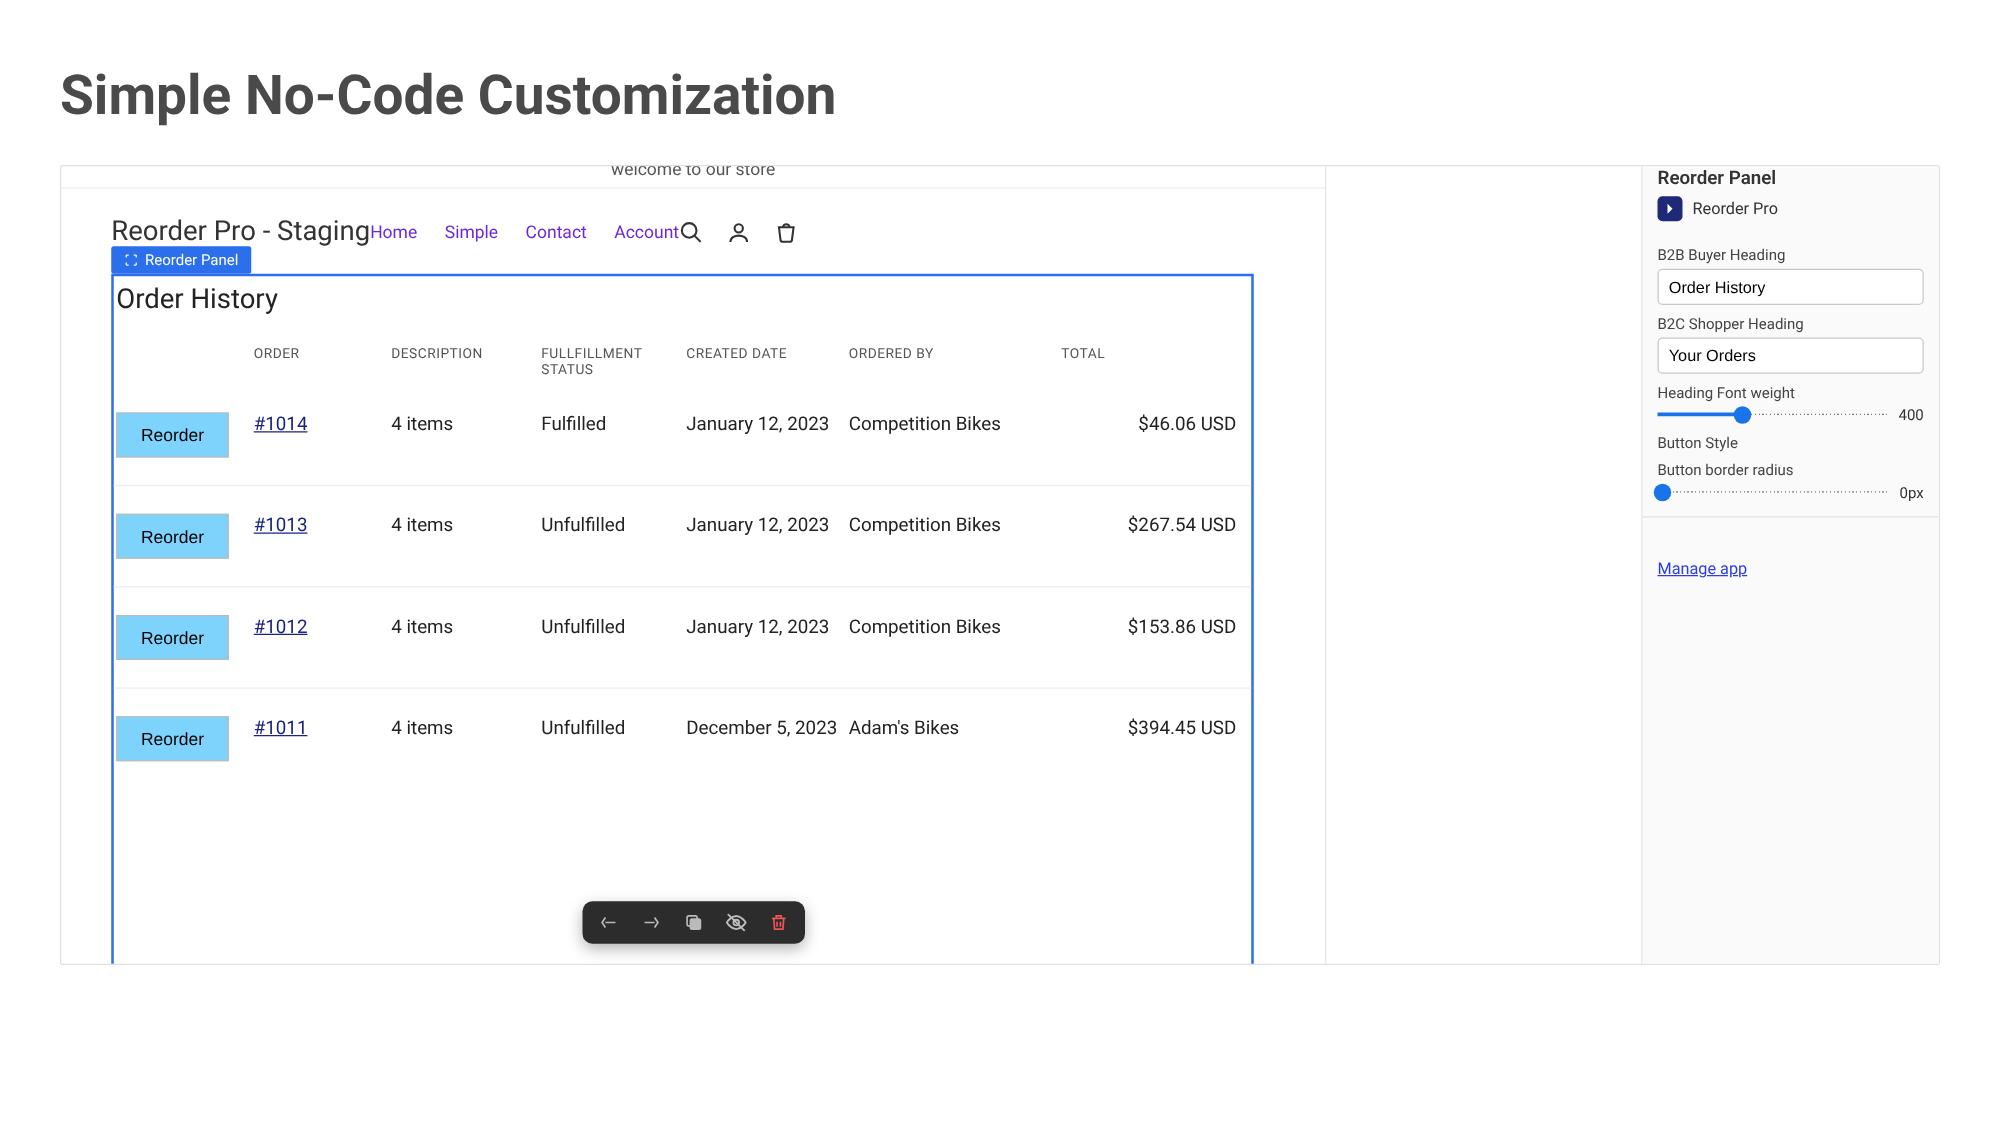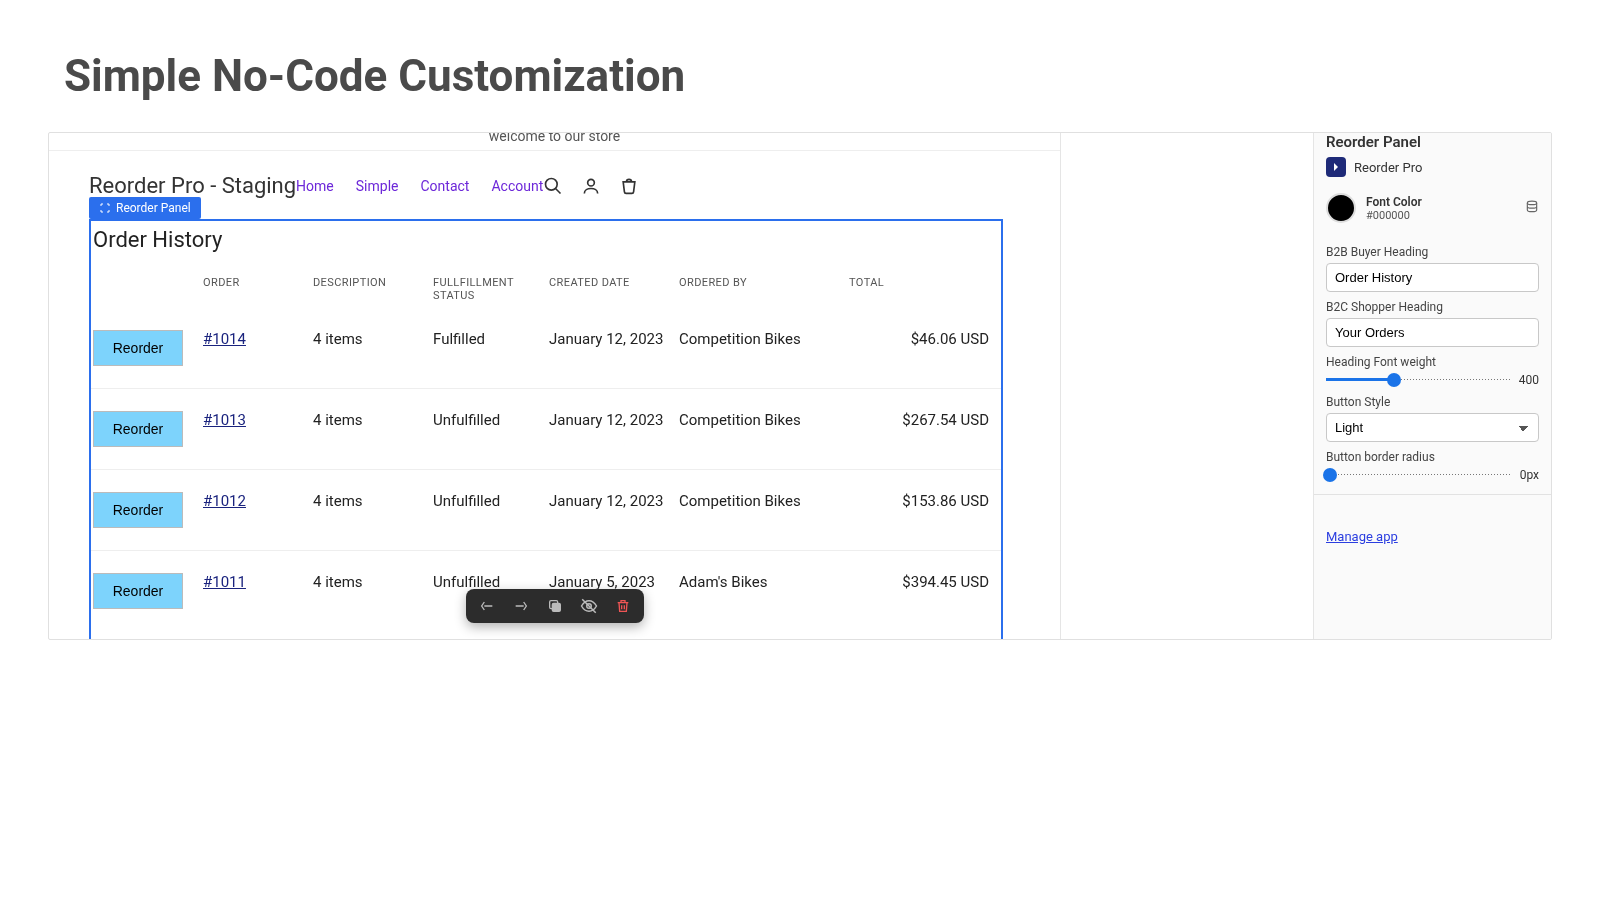--- a/index.html
+++ b/index.html
@@ -1,18 +1,18 @@
 <!DOCTYPE html>
 <html><head>
 <meta charset="utf-8">
 <style>
   * { box-sizing: border-box; margin: 0; padding: 0; }
   body { font-family: -apple-system, BlinkMacSystemFont, "Segoe UI", Roboto, sans-serif; background: #fff; width: 1600px; height: 900px; overflow: hidden; }
-  .page-title { font-size: 44px; font-weight: 700; color: #4a4a4a; padding: 50px 0 30px 48px; margin-left: 16px; }
-  .screenshot-wrap { margin: 0 48px; border: 1px solid #e0e0e0; border-radius: 2px; position: relative; height: 508px; overflow: hidden; background: #fff; }
+  .page-title { font-size: 44px; font-weight: 700; color: #4a4a4a; padding: 50px 0 30px 48px; }
+  .screenshot-wrap { margin: 0 48px; border: 1px solid #e0e0e0; border-radius: 2px; position: relative; height: 640px; overflow: hidden; background: #fff; }
   .preview { position: absolute; left: 0; top: 0; width: 1012px; height: 100%; border-right: 1px solid #e5e5e5; }
   .welcome-bar { text-align: center; font-size: 14px; color: #555; height: 18px; line-height: 6px; border-bottom: 1px solid #eee;}
   .store-header { display: flex; align-items: center; justify-content: flex-start; padding: 22px 40px 22px 40px; }
   .store-title { font-size: 22px; color: #333; }
   .nav { display: flex; gap: 22px; }
   .nav span { font-size: 14px; color: #6d28d9; }
   .header-icons { display: flex; gap: 18px; align-items: center; }
   .icon { width: 20px; height: 20px; display: inline-flex; align-items: center; justify-content: center; color: #333; }
   .selection-box { position: absolute; left: 40px; top: 86px; width: 914px; height: 580px; border: 2px solid #2b6fed; }
   .selection-tag { position: absolute; left: 40px; top: 86px; background: #2b6fed; color: #fff; font-size: 12px; padding: 4px 10px; display: flex; align-items: center; gap: 5px; transform: translateY(-100%); border-radius: 2px;}
@@ -142,21 +142,21 @@
           <div>Unfulfilled</div>
           <div>January 12, 2023</div>
           <div>Competition Bikes</div>
           <div class="td-total">$153.86 USD</div>
         </div>
         <div class="tr">
           <div><button class="reorder-btn">Reorder</button></div>
           <div><a class="order-link">#1011</a></div>
           <div>4 items</div>
           <div>Unfulfilled</div>
-          <div>January 5, 2023</div>
+          <div>December 5, 2023</div>
           <div>Adam's Bikes</div>
           <div class="td-total">$394.45 USD</div>
         </div>
       </div>
 
       <div class="pagination">
         <span class="pg" style="border-bottom:1px solid #222;">1</span>
         <span class="pg-dots">...</span>
         <span class="pg-3">3</span>
         <span class="pg-next">›</span>
@@ -199,54 +199,38 @@
     <div class="sb-title">Reorder Panel</div>
     <div class="sb-app-row">
       <span class="sb-app-logo">
         <svg viewBox="0 0 24 24" width="12" height="12" fill="white">
             <path d="M8 4l8 8-8 8"></path>
           </svg>
       </span>
       <span>Reorder Pro</span>
     </div>
 
-    <div class="sb-fontcolor-row">
-      <span class="color-swatch"></span>
-      <span>
-        <div class="fc-label">Font Color</div>
-        <div class="fc-val">#000000</div>
-      </span>
-      <span class="db-icon">
-        <svg viewBox="0 0 24 24" width="14" height="14" fill="none" stroke="currentColor" stroke-width="2">
-            <ellipse cx="12" cy="5" rx="8" ry="3"></ellipse>
-            <path d="M4 5v6c0 1.7 3.6 3 8 3s8-1.3 8-3V5M4 11v6c0 1.7 3.6 3 8 3s8-1.3 8-3v-6"></path>
-          </svg>
-      </span>
-    </div>
 
     <div class="sb-field-label">B2B Buyer Heading</div>
     <input class="sb-input" value="Order History" style="">
 
     <div class="sb-field-label">B2C Shopper Heading</div>
     <input class="sb-input" value="Your Orders" style="">
 
     <div class="sb-field-label">Heading Font weight</div>
     <div class="sb-slider-row">
       <div class="slider-line">
         <div class="slider-line-bg"></div>
         <div class="slider-line-fill" style="width:37%"></div>
         <div class="slider-thumb" style="left:37%"></div>
       </div>
       <span class="slider-val">400</span>
     </div>
 
     <div class="sb-field-label">Button Style</div>
-    <select class="sb-select">
-      <option>Light</option>
-    </select>
 
     <div class="sb-field-label">Button border radius</div>
     <div class="sb-slider-row">
       <div class="slider-line">
         <div class="slider-line-bg"></div>
         <div class="slider-line-fill" style="width:2%"></div>
         <div class="slider-thumb" style="left:2%"></div>
       </div>
       <span class="slider-val">0px</span>
     </div>

